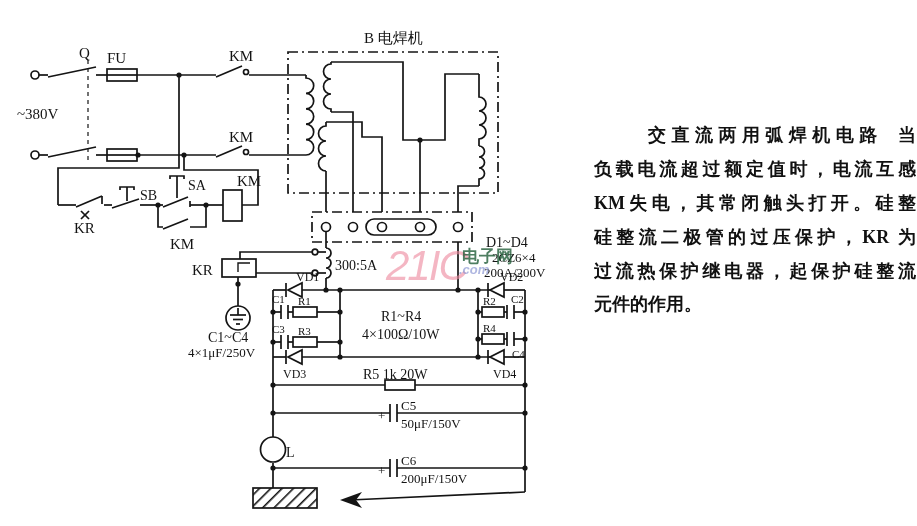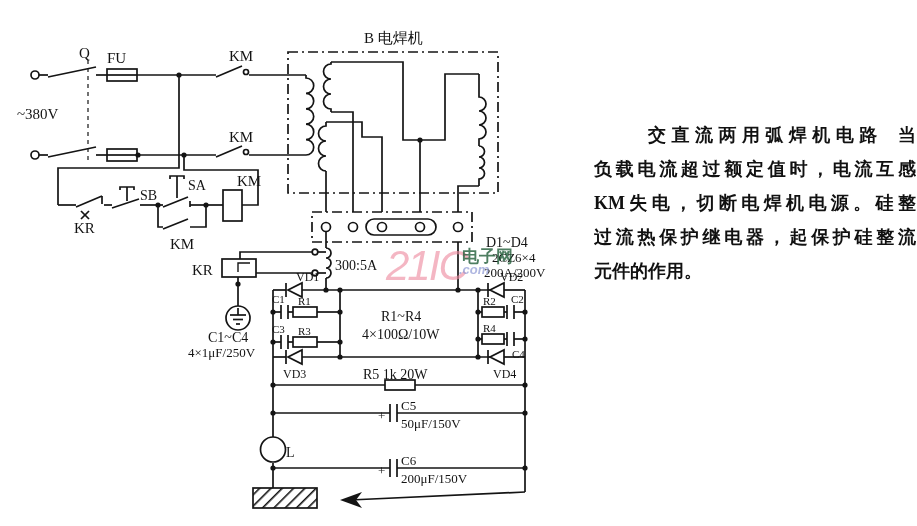--- a/index.html
+++ b/index.html
@@ -342,18 +342,19 @@
     <span class="wm-brand">21IC</span>
     <span class="wm-cn">电子网</span>
     <span class="wm-com">.com</span>
   </div>
 
   <div class="desc">
     <div class="line first">
       <b>交直流两用弧焊机电路</b><span class="suffix">当</span>
     </div>
     <div class="line">负载电流超过额定值时，电流互感</div>
-    <div class="line">KM失电，切断电焊机电源。硅整</div>
+    <div class="line">KM失电，其常闭触头打开。硅整</div>
+    <div class="line">硅整流二极管的过压保护，KR 为</div>
     <div class="line">过流热保护继电器，起保护硅整流</div>
     <div class="line last">元件的作用。</div>
   </div>
 
 </div>
 
 </body></html>

